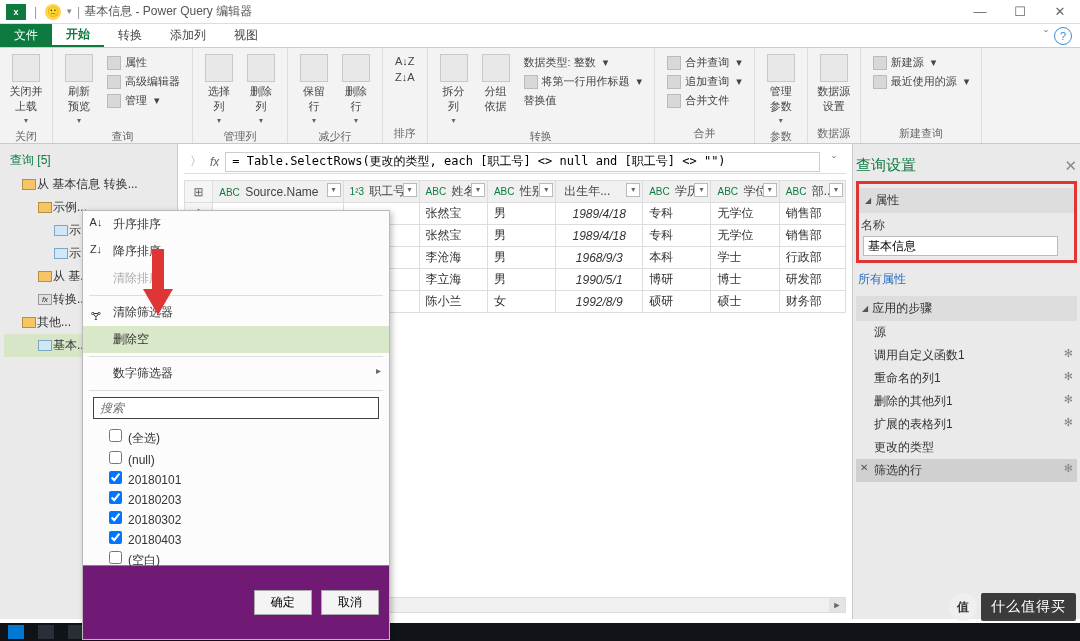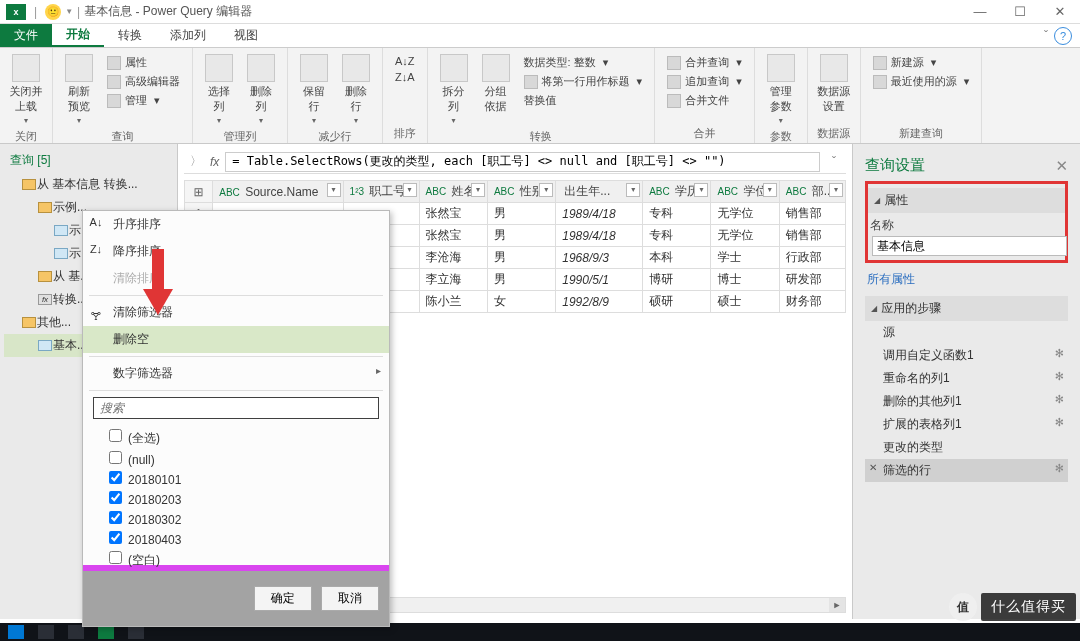--- a/index.html
+++ b/index.html
@@ -49,29 +49,29 @@
 .formula-bar .formula-input { flex: 1; border: 1px solid #ccc; padding: 2px 6px; font-size: 12px; background: #fff; height: 20px; font-family: Consolas, monospace; }
 .formula-bar .down { width: 16px; text-align: center; color: #888; }
 
 .grid { position: relative; margin: 0 6px; }
 .grid table { border-collapse: collapse; width: 100%; }
 .grid th, .grid td { border: 1px solid #ddd; font-size: 12px; padding: 2px 6px; height: 20px; text-align: left; overflow: hidden; white-space: nowrap; }
 .grid th { background: #f0f0f0; position: relative; font-weight: normal; color: #444; }
 .grid th .type { color: #0d7a3f; font-size: 10px; margin-right: 2px; }
 .grid th .drop { position: absolute; right: 2px; top: 2px; width: 14px; height: 14px; border: 1px solid #bbb; background: #fff; font-size: 8px; text-align: center; line-height: 12px; color: #666; }
 .grid .rownum { width: 26px; background: #f5f5f5; text-align: center; color: #666; }
-.grid .num { text-align: left; font-style: italic; }
+.grid .num { text-align: center; font-style: italic; }
 
 .scrollbar-h { height: 16px; background: #f0f0f0; border: 1px solid #ddd; margin: 6px; position: relative; }
 .scrollbar-h .thumb { position: absolute; left: 20px; width: 180px; top: 1px; bottom: 1px; background: #c8c8c8; }
 .scrollbar-h .arr { position: absolute; width: 16px; top: 0; bottom: 0; background: #e4e4e4; text-align: center; font-size: 9px; line-height: 14px; color: #666; }
 .scrollbar-h .arr.l { left: 0; }
 .scrollbar-h .arr.r { right: 0; }
 
-.right-panel { width: 228px; background: #eaeaea; border-left: 1px solid #c9c9c9; padding: 6px 12px; }
+.right-panel { width: 228px; background: #eaeaea; border-left: 1px solid #c9c9c9; padding: 6px 3px; }
 .right-panel .title { color: #0d7a3f; font-size: 15px; padding: 6px 0; display: flex; justify-content: space-between; align-items: center; }
 .right-panel .section-hdr { background: #ddd; padding: 4px 6px; margin-top: 4px; font-size: 12px; color: #333; display:flex; align-items:center; gap:4px; }
 .right-panel .section-hdr::before { content:"◢"; font-size:8px; color:#555; }
 .right-panel .lbl { font-size: 12px; color: #444; padding: 4px 2px 2px; }
 .right-panel .name-input { width: 195px; border: 1px solid #bbb; background: #fff; padding: 2px 4px; font-size: 12px; margin-left:4px; }
 .right-panel .link { color: #2a6dbf; font-size: 12px; padding: 4px 2px; }
 .red-box { border: 3px solid #e03535; padding-bottom:4px; margin-bottom:4px; }
 .steps { }
 .steps .step { padding: 3px 6px 3px 18px; position: relative; font-size: 12px; color: #333; }
 .steps .step .gear { position: absolute; right: 4px; top: 3px; color: #888; font-size: 11px; }
@@ -84,21 +84,21 @@
 .context-menu .cm-item.disabled { color: #aaa; }
 .context-menu .cm-item.hover { background: #d9e8c8; }
 .context-menu .cm-item .ic { position: absolute; left: 6px; top: 5px; width: 14px; height: 14px; font-size: 11px; text-align: center; }
 .context-menu .cm-item .arrow-r { position: absolute; right: 8px; font-size: 10px; color: #666; }
 .context-menu .cm-sep { height: 1px; background: #ddd; margin: 3px 6px; }
 .context-menu .search-box { margin: 6px 10px; }
 .context-menu .search-box input { width: 100%; border: 1px solid #404040; padding: 3px 6px; font-size: 12px; font-style: italic; color: #888; }
 .context-menu .check-list { padding: 2px 10px 6px 26px; max-height: 140px; }
 .context-menu .check-list label { display: block; padding: 2px 0; font-size: 12px; color: #333; }
 .context-menu .check-list input { margin-right: 6px; }
-.context-menu .btn-row { padding: 15px 10px; text-align: right; border-top: 6px solid #d946ef; background:#a3a3a3;}
+.context-menu .btn-row { padding: 24px 10px; text-align: right; border-top: 1px solid #d946ef; background:#701a75;}
 .context-menu .btn-row button { padding: 3px 16px; font-size: 12px; border: 1px solid #aaa; background: #f4f4f4; margin-left: 6px; }
 
 .red-arrow { position: absolute; left: 143px; top: 249px; z-index: 60; pointer-events: none; }
 
 .watermark { position: absolute; right: 4px; bottom: 20px; display: flex; align-items: center; gap: 4px; z-index: 80; }
 .watermark .circ { width: 28px; height: 28px; border-radius: 50%; background: rgba(240,240,240,0.9); display: flex; align-items: center; justify-content: center; font-size: 12px; color: #333; font-weight: bold; }
 .watermark .txt { background: rgba(0,0,0,0.75); color: #fff; padding: 5px 10px; font-size: 14px; letter-spacing: 1px; border-radius: 2px;}
 
 .taskbar { position: absolute; bottom: 0; left: 0; right: 0; height: 18px; background: #101318; display: flex; align-items: center; gap: 14px; padding: 0 8px; }
 .taskbar .tb-ico { width: 16px; height: 14px; background: #2a2e36; }

